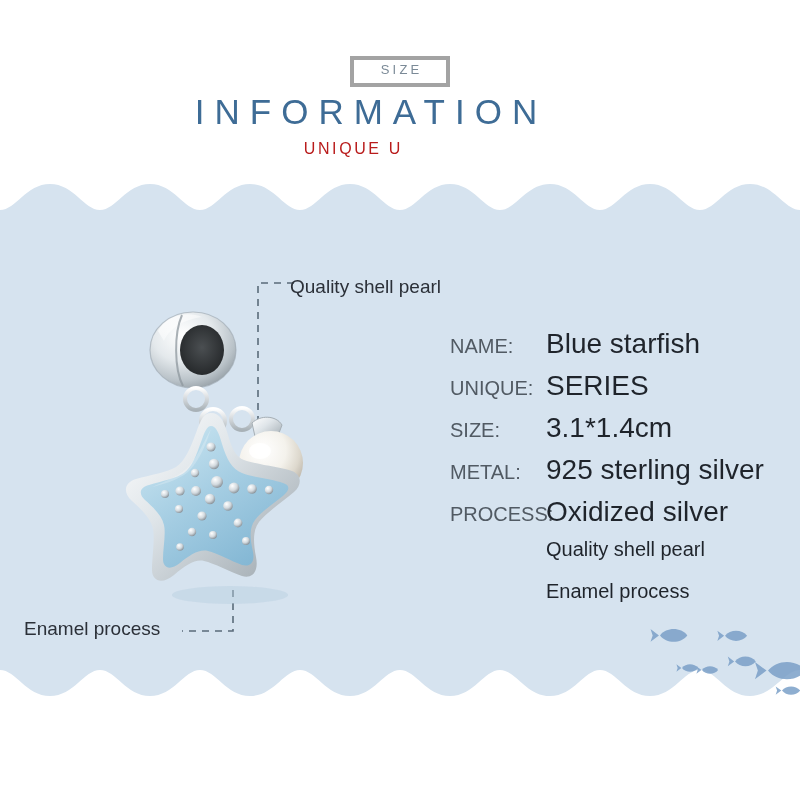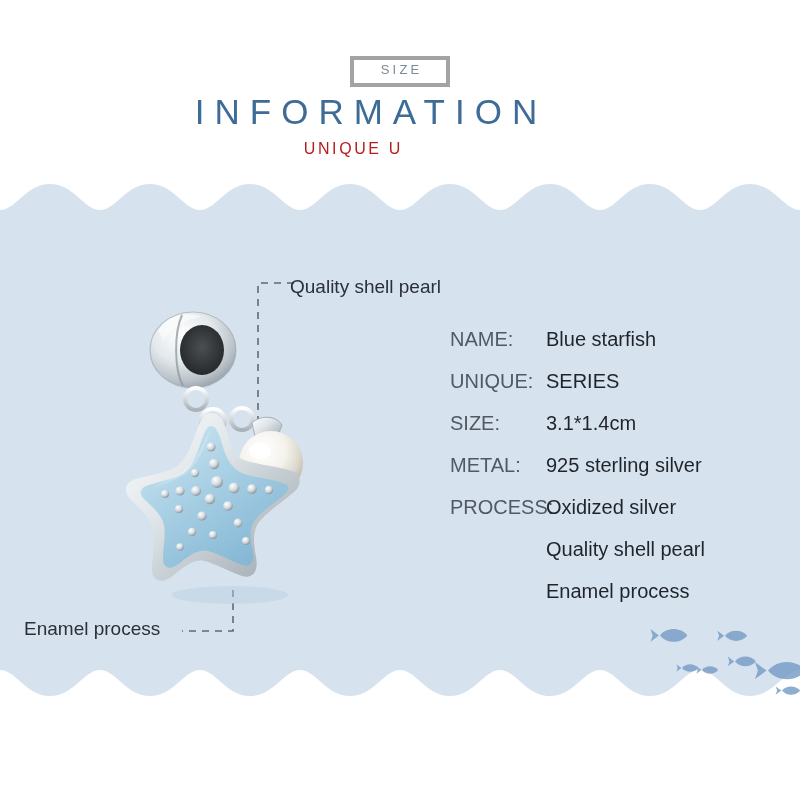--- a/index.html
+++ b/index.html
@@ -107,21 +107,21 @@
     align-items: baseline;
     height: 42px;
   }
   .spec-key {
     width: 96px;
     flex: 0 0 96px;
     font-size: 20px;
     color: #515a63;
   }
   .spec-val {
-    font-size: 20px;
+    font-size: 28px;
     color: #1f242b;
   }
   .spec-cont {
     height: 42px;
     padding-left: 96px;
     font-size: 20px;
     color: #1f242b;
     box-sizing: border-box;
   }
 

